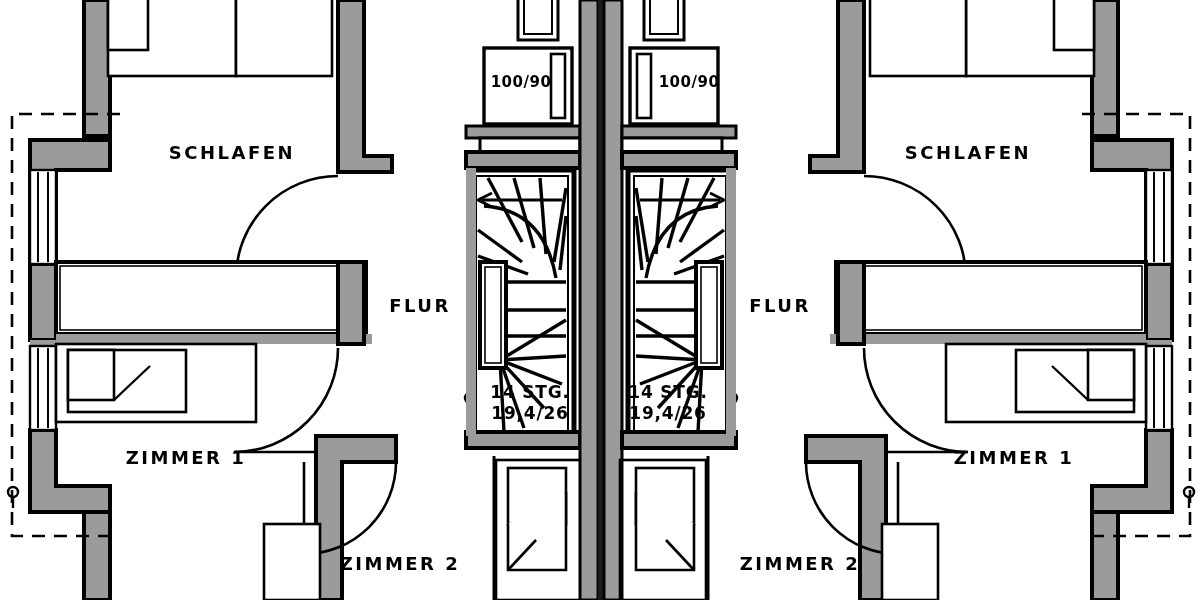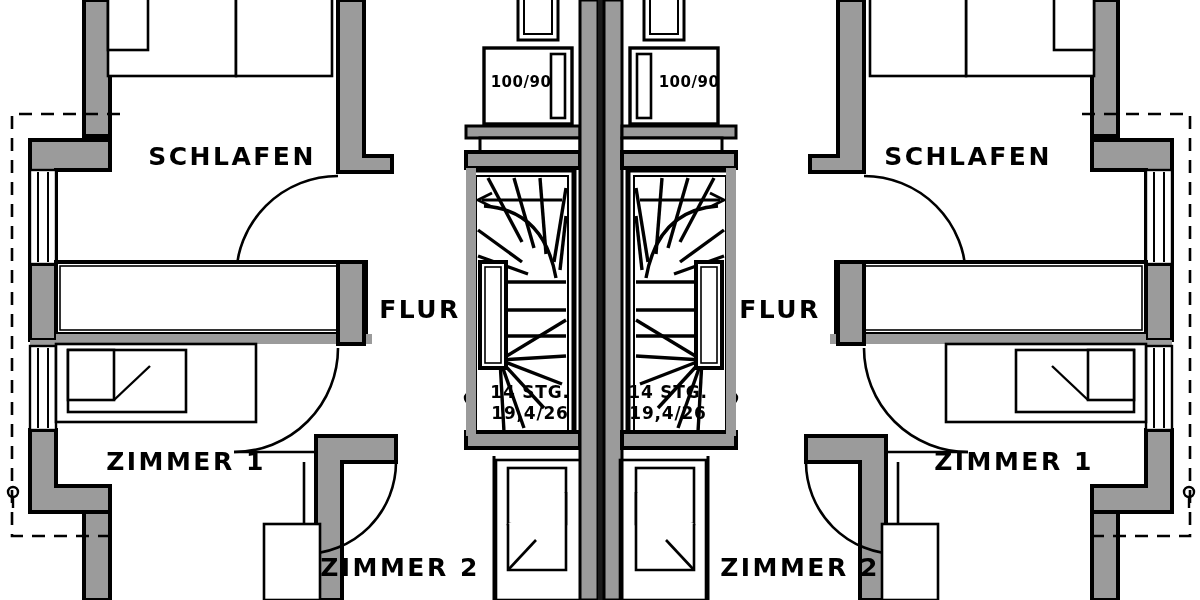--- a/index.html
+++ b/index.html
@@ -3,21 +3,21 @@
 <meta charset="utf-8">
 <style>
   html,body{margin:0;padding:0;background:#ffffff;}
   body{width:1200px;height:600px;overflow:hidden;
        font-family:"DejaVu Sans","Liberation Sans",sans-serif;}
   #plan{position:relative;width:1200px;height:600px;background:#fff;}
   svg{display:block;position:absolute;top:0;left:0;}
   .lbl{position:absolute;color:#000;white-space:nowrap;
        font-family:"DejaVu Sans","Liberation Sans",sans-serif;
        letter-spacing:1.5px;font-weight:700;}
-  .room-label{font-size:25px;letter-spacing:2.5px;}
+  .room-label{font-size:18px;letter-spacing:2.5px;}
   .win-label{font-size:15px;letter-spacing:0.5px;}
   .stair-label{font-size:17px;letter-spacing:0.8px;line-height:1.45;text-align:center;}
 </style>
 </head>
 <body>
 
 <div id="plan">
 
 <svg width="1200" height="600" viewBox="0 0 1200 600">
   <defs>

